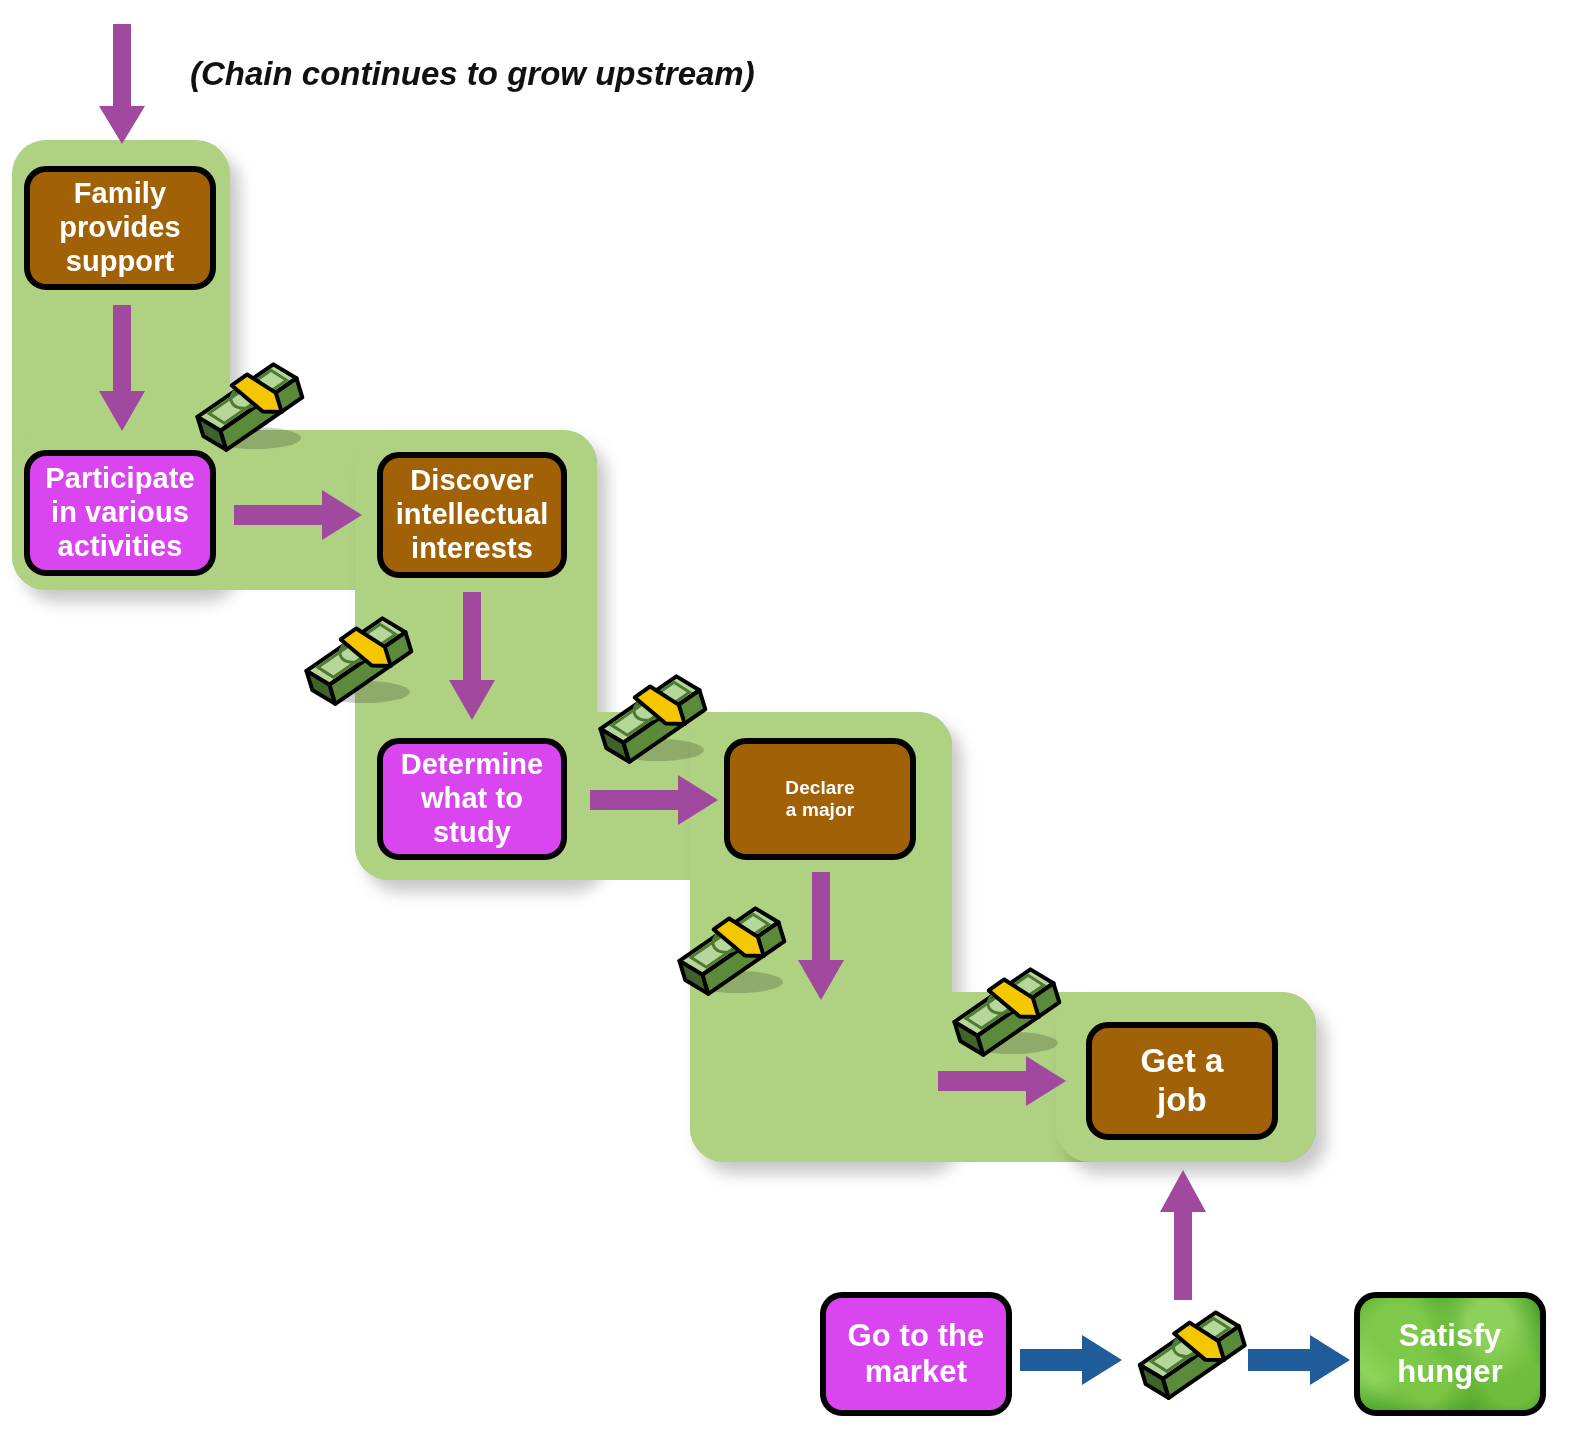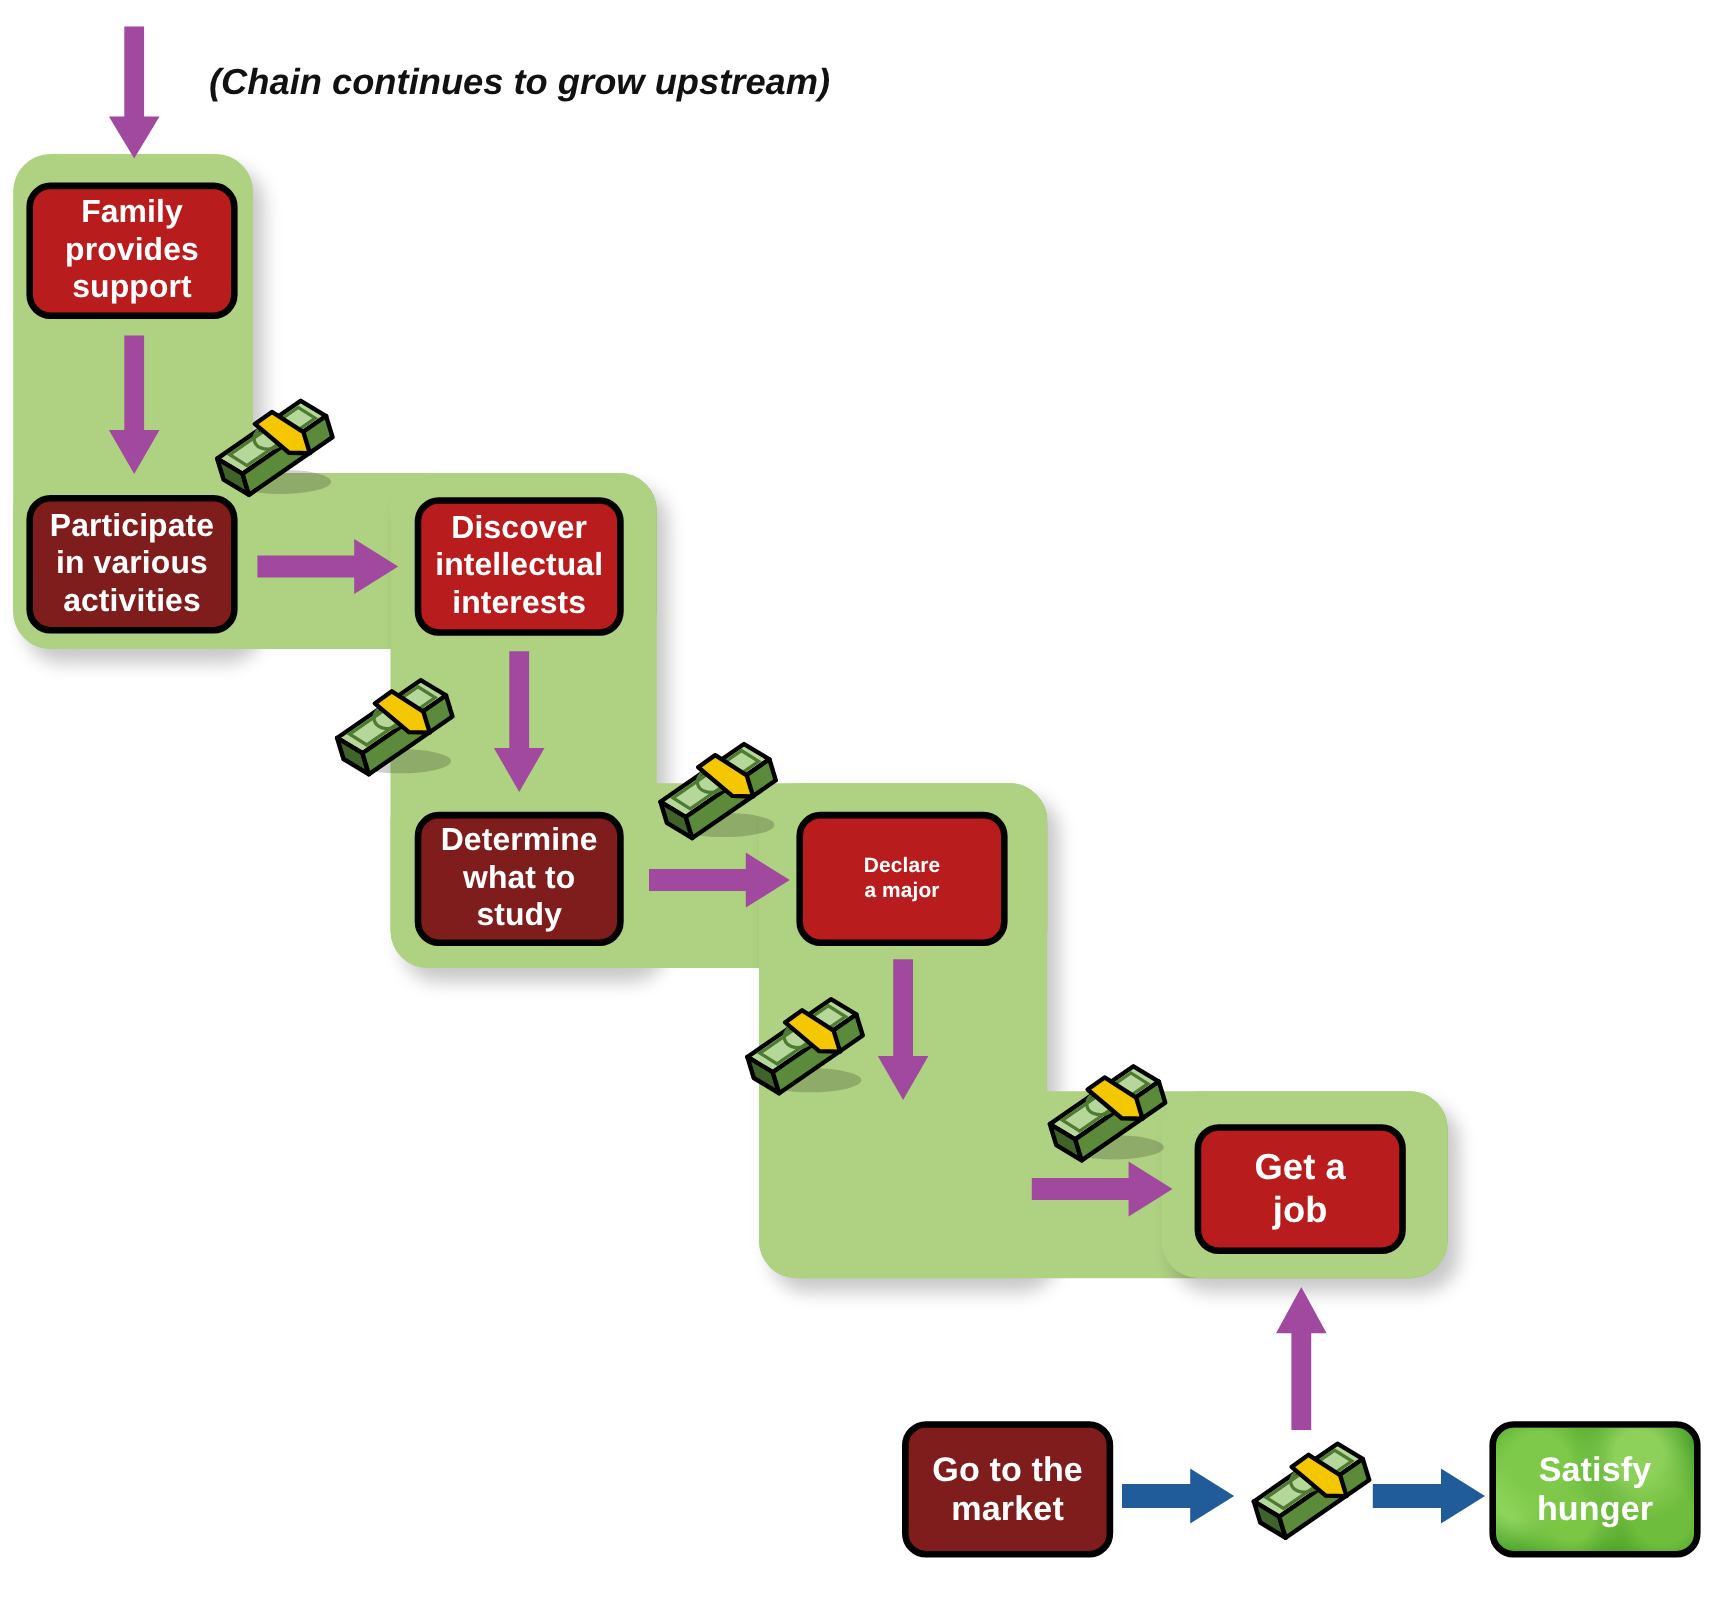--- a/index.html
+++ b/index.html
@@ -27,22 +27,22 @@
     border-radius:22px;
     display:flex;align-items:center;justify-content:center;
     text-align:center;
     color:#ffffff;
     font-weight:bold;
     line-height:1.17;
     letter-spacing:0.1px;
     z-index:6;
   }
   .node span{display:block;padding:0 6px;}
-  .node.purple{background:#b91c1c;}
-  .node.brown{background:#7f1d1d;}
+  .node.purple{background:#a16207;}
+  .node.brown{background:#d946ef;}
   .node.green{
     background:
       radial-gradient(circle at 22% 28%, #7ec94a 0 16%, rgba(126,201,74,0) 40%),
       radial-gradient(circle at 72% 22%, #8ed15a 0 14%, rgba(142,209,90,0) 38%),
       radial-gradient(circle at 38% 74%, #7cc646 0 14%, rgba(124,198,70,0) 38%),
       radial-gradient(circle at 84% 70%, #6fbd3c 0 16%, rgba(111,189,60,0) 40%),
       radial-gradient(circle at 12% 55%, #93d862 0 12%, rgba(147,216,98,0) 34%),
       linear-gradient(135deg,#4fa82a 0%,#3f9a22 45%,#2f8b1b 100%);
   }
 

